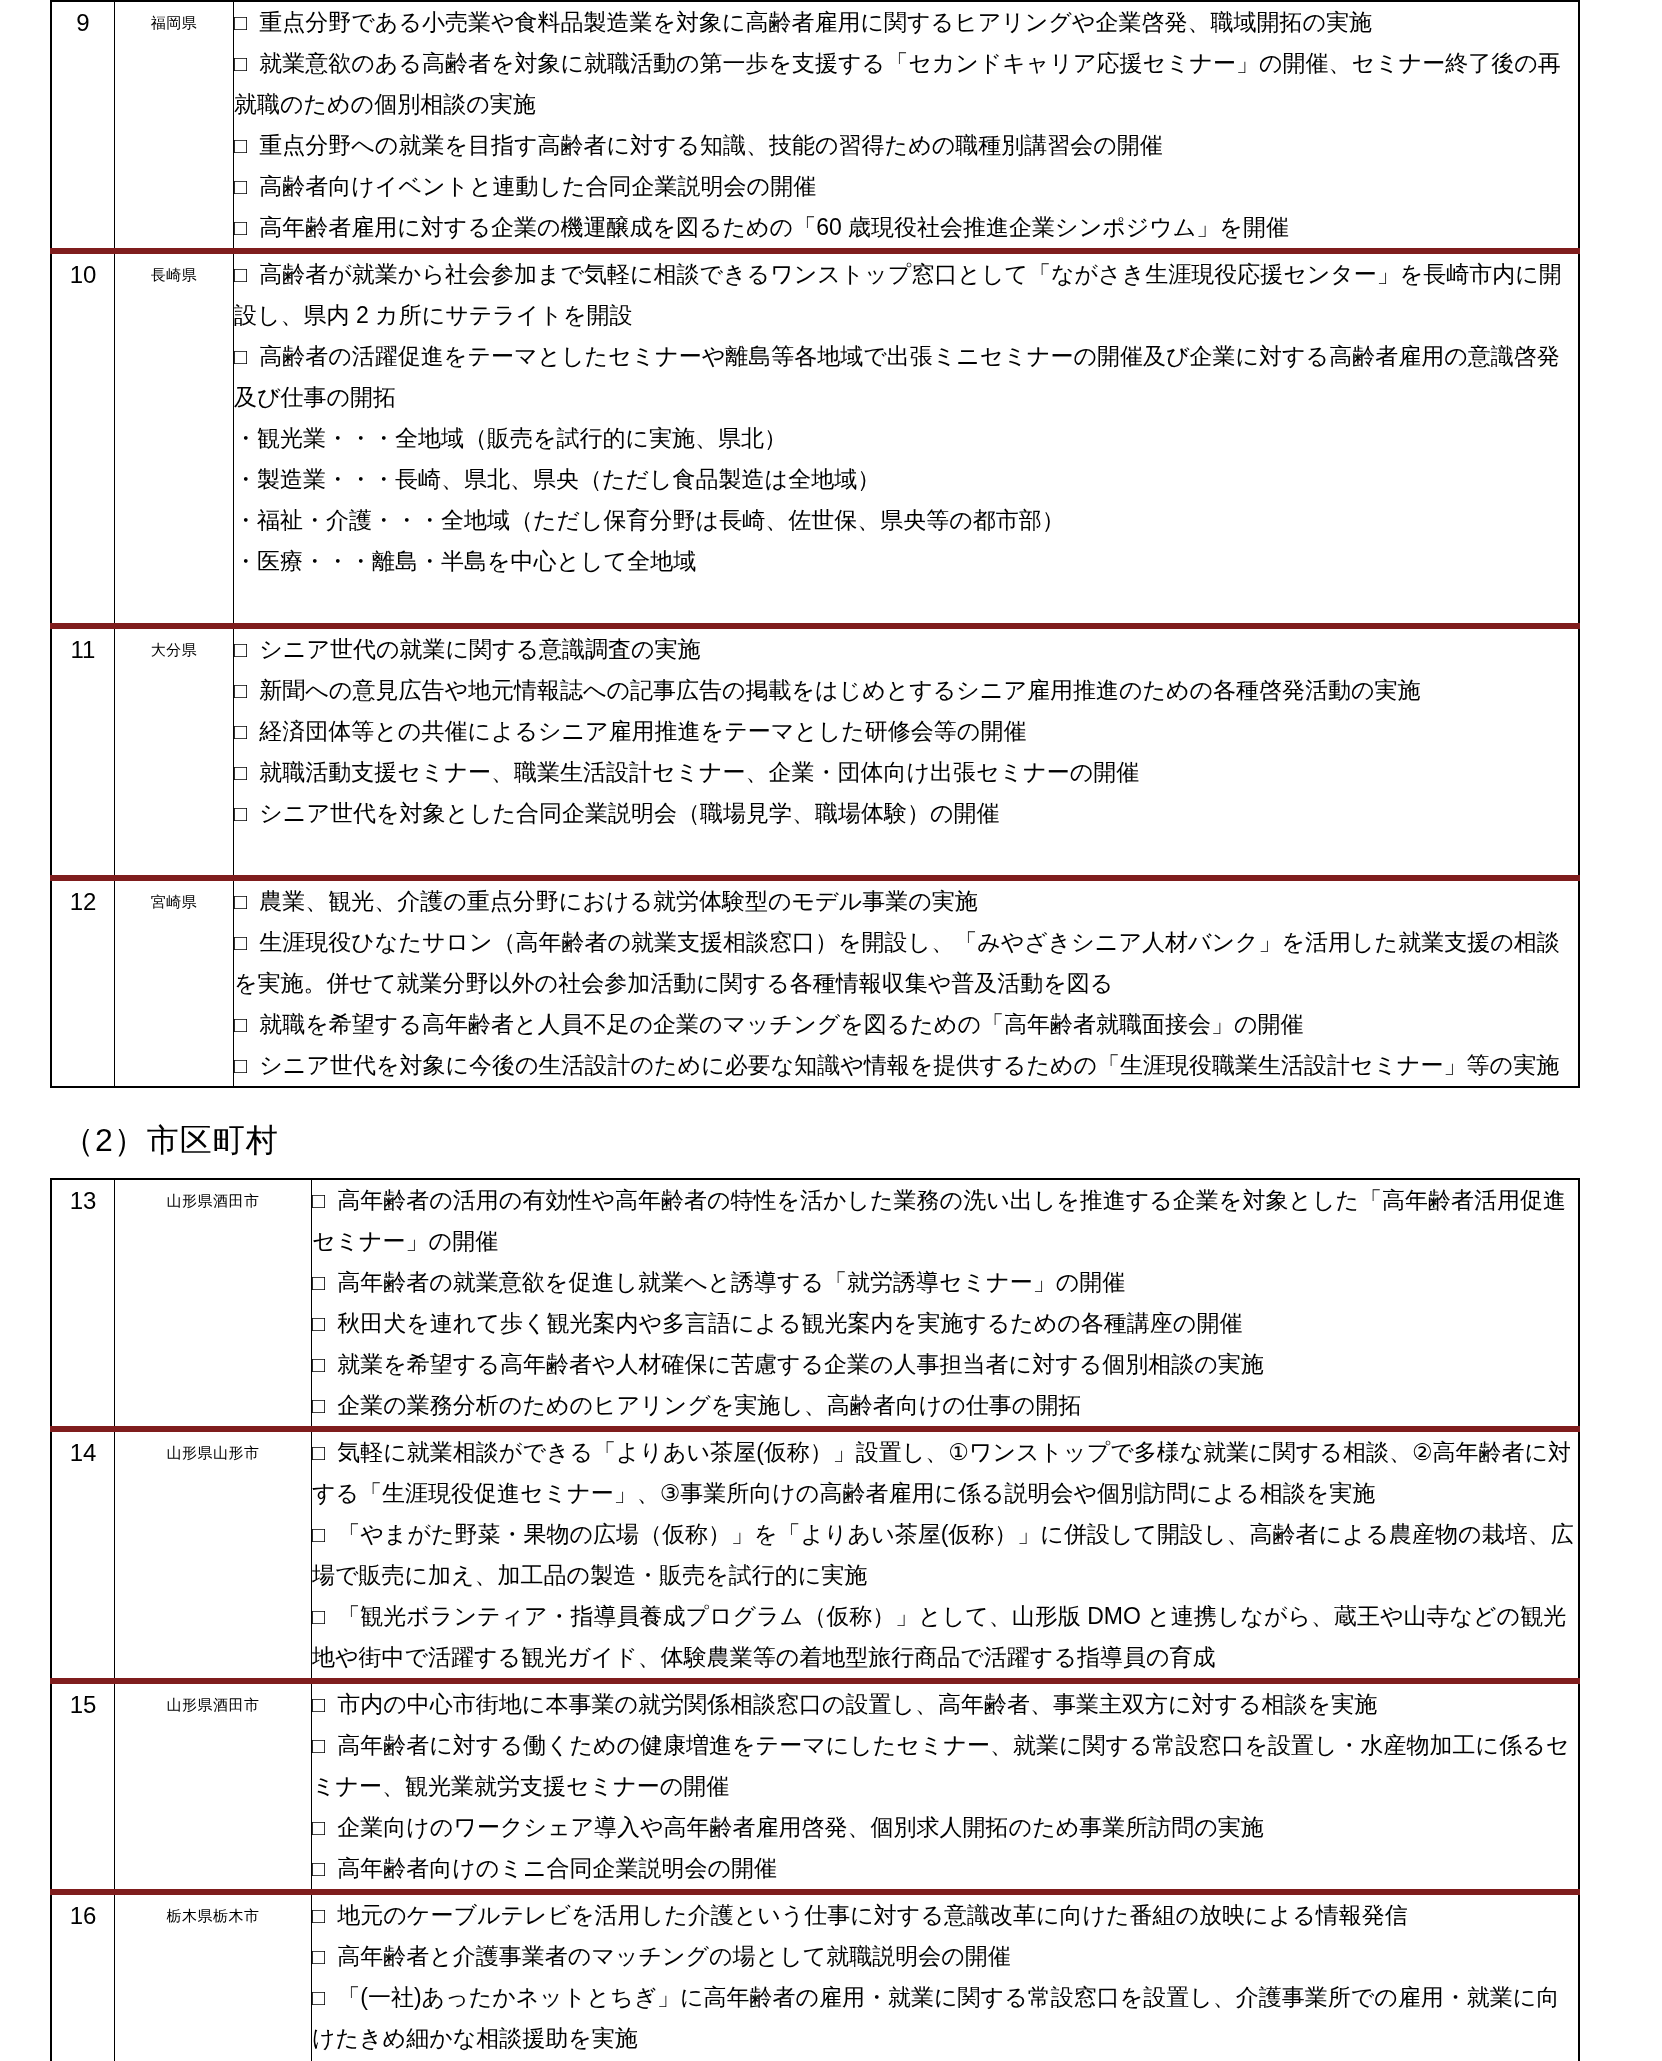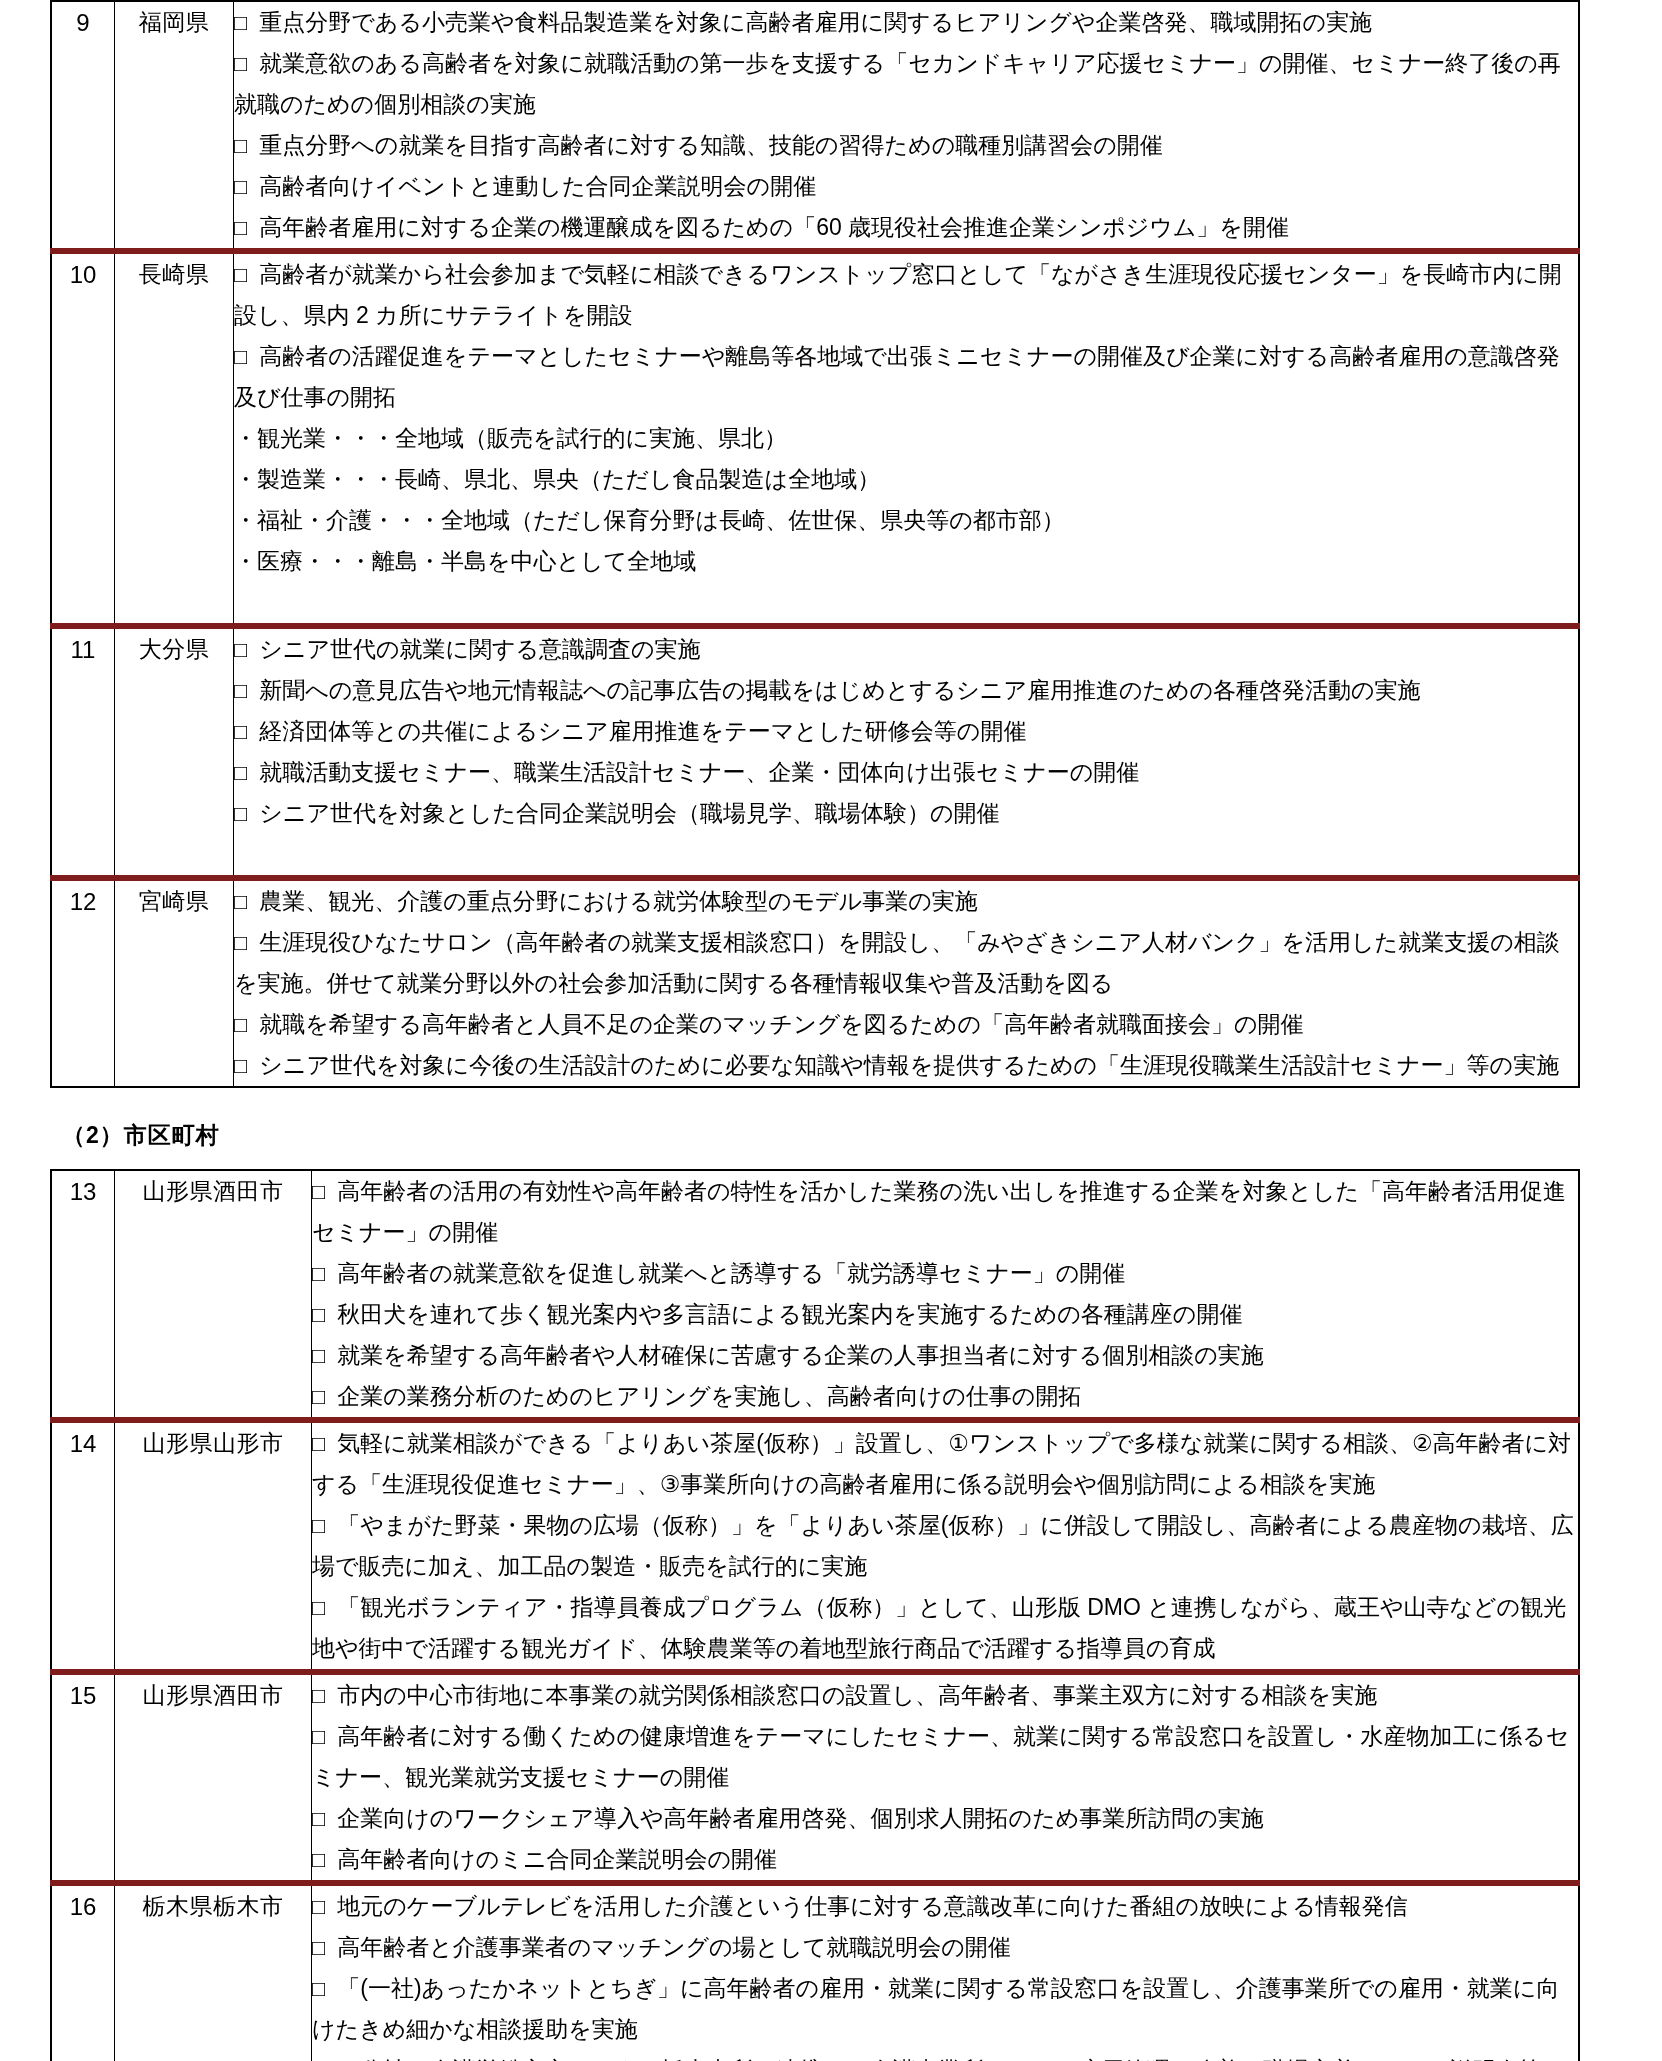--- a/index.html
+++ b/index.html
@@ -45,21 +45,21 @@
   td.c-no {
     width: 62px;
     text-align: center;
     font-size: 24px;
     line-height: 41px;
     padding-top: 8px;
   }
   td.c-name {
     width: 118px;
     text-align: center;
-    font-size: 23px;
+    font-size: 15px;
     line-height: 41px;
     padding-top: 8px;
     letter-spacing: 0.5px;
   }
   td.c-body {
     padding: 8px 10px 12px 10px;
     font-size: 23px;
     line-height: 41px;
   }
   table.t2 td.c-no { width: 62px; margin-top: 22px; }
@@ -75,22 +75,22 @@
     font-size: 22px;
     letter-spacing: 0;
   }
   .item .box::after { content: ""; }
   .gap { display: inline-block; width: 12px; }
   .blankline { display: block; height: 41px; }
 
   h2.sec {
     margin: 0;
     padding: 0;
-    font-size: 23px;
-    font-weight: bold;
+    font-size: 32px;
+    font-weight: normal;
     line-height: 1.0;
     letter-spacing: 1px;
   }
   .sec-wrap {
     margin-left: 62px;
     padding-top: 36px;
     padding-bottom: 22px;
   }
 </style>
 </head>

